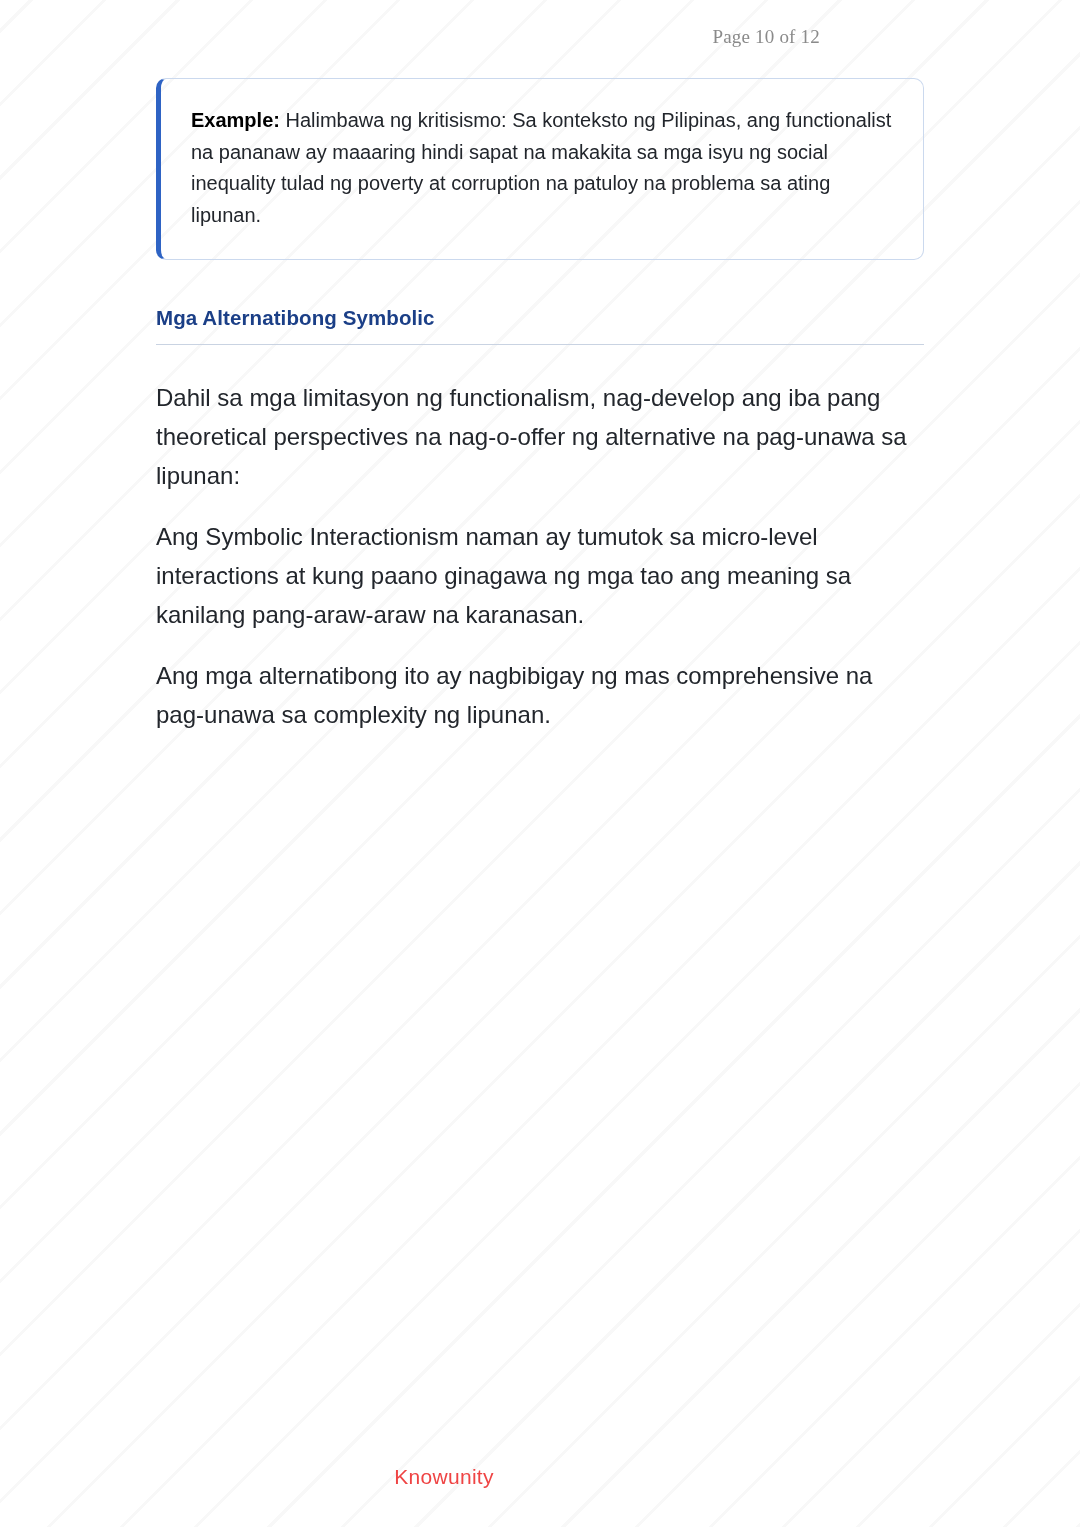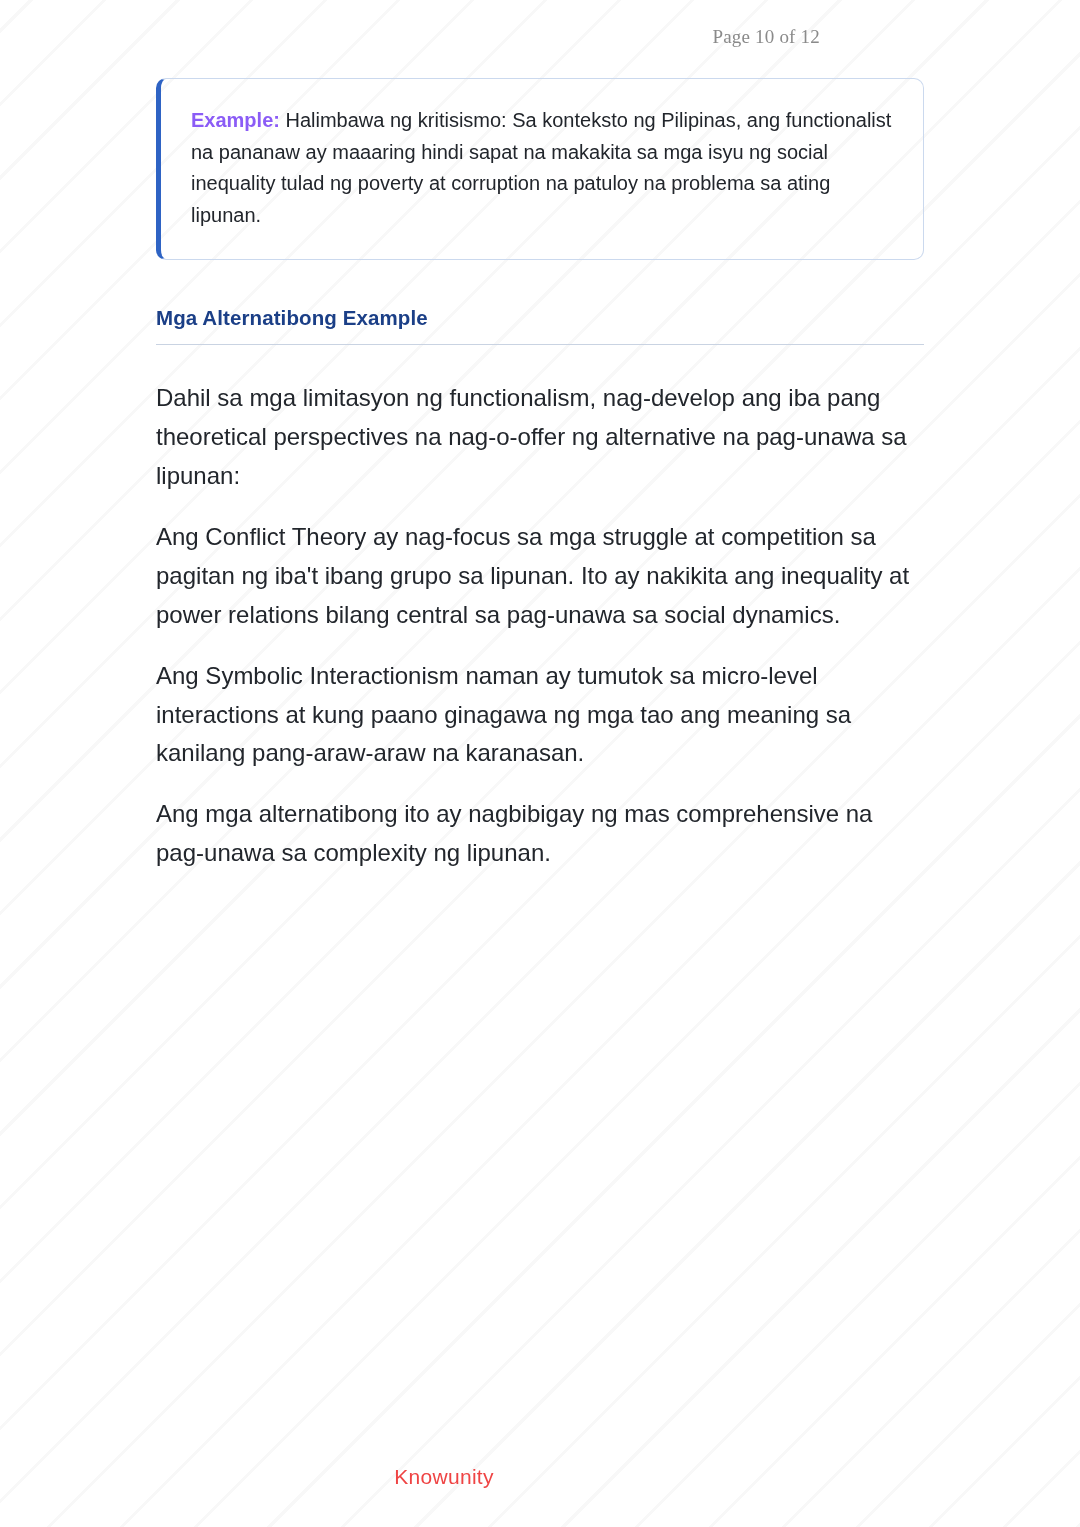--- a/index.html
+++ b/index.html
@@ -64,21 +64,21 @@
     box-sizing: border-box;
     background: transparent;
   }
   .callout-text {
     font-size: 20px;
     line-height: 1.58;
     color: #22262c;
   }
   .callout-label {
     font-weight: bold;
-    color: #8b5cf6;
+    color: #000000;
   }
 
   
   .section {
     margin-top: 46px;
   }
   .section-title {
     font-size: 20.5px;
     font-weight: bold;
     color: #1b3f87;
@@ -127,26 +127,25 @@
 
   <div class="content">
 
     <div class="callout">
       <div class="callout-text">
         <span class="callout-label">Example:</span><span> Halimbawa ng kritisismo: Sa konteksto ng Pilipinas, ang functionalist na pananaw ay maaaring hindi sapat na makakita sa mga isyu ng social inequality tulad ng poverty at corruption na patuloy na problema sa ating lipunan.</span>
       </div>
     </div>
 
     <div class="section">
-      <div class="section-title">Mga Alternatibong Example</div>
+      <div class="section-title">Mga Alternatibong Symbolic</div>
       <div class="section-rule"></div>
 
       <div class="body-block">
         <p class="para">Dahil sa mga limitasyon ng functionalism, nag-develop ang iba pang theoretical perspectives na nag-o-offer ng alternative na pag-unawa sa lipunan:</p>
-        <p class="para">Ang Conflict Theory ay nag-focus sa mga struggle at competition sa pagitan ng iba't ibang grupo sa lipunan. Ito ay nakikita ang inequality at power relations bilang central sa pag-unawa sa social dynamics.</p>
         <p class="para">Ang Symbolic Interactionism naman ay tumutok sa micro-level interactions at kung paano ginagawa ng mga tao ang meaning sa kanilang pang-araw-araw na karanasan.</p>
         <p class="para">Ang mga alternatibong ito ay nagbibigay ng mas comprehensive na pag-unawa sa complexity ng lipunan.</p>
       </div>
     </div>
 
   </div>
 
   <div class="footer-brand">Knowunity</div>
 
 </div>

